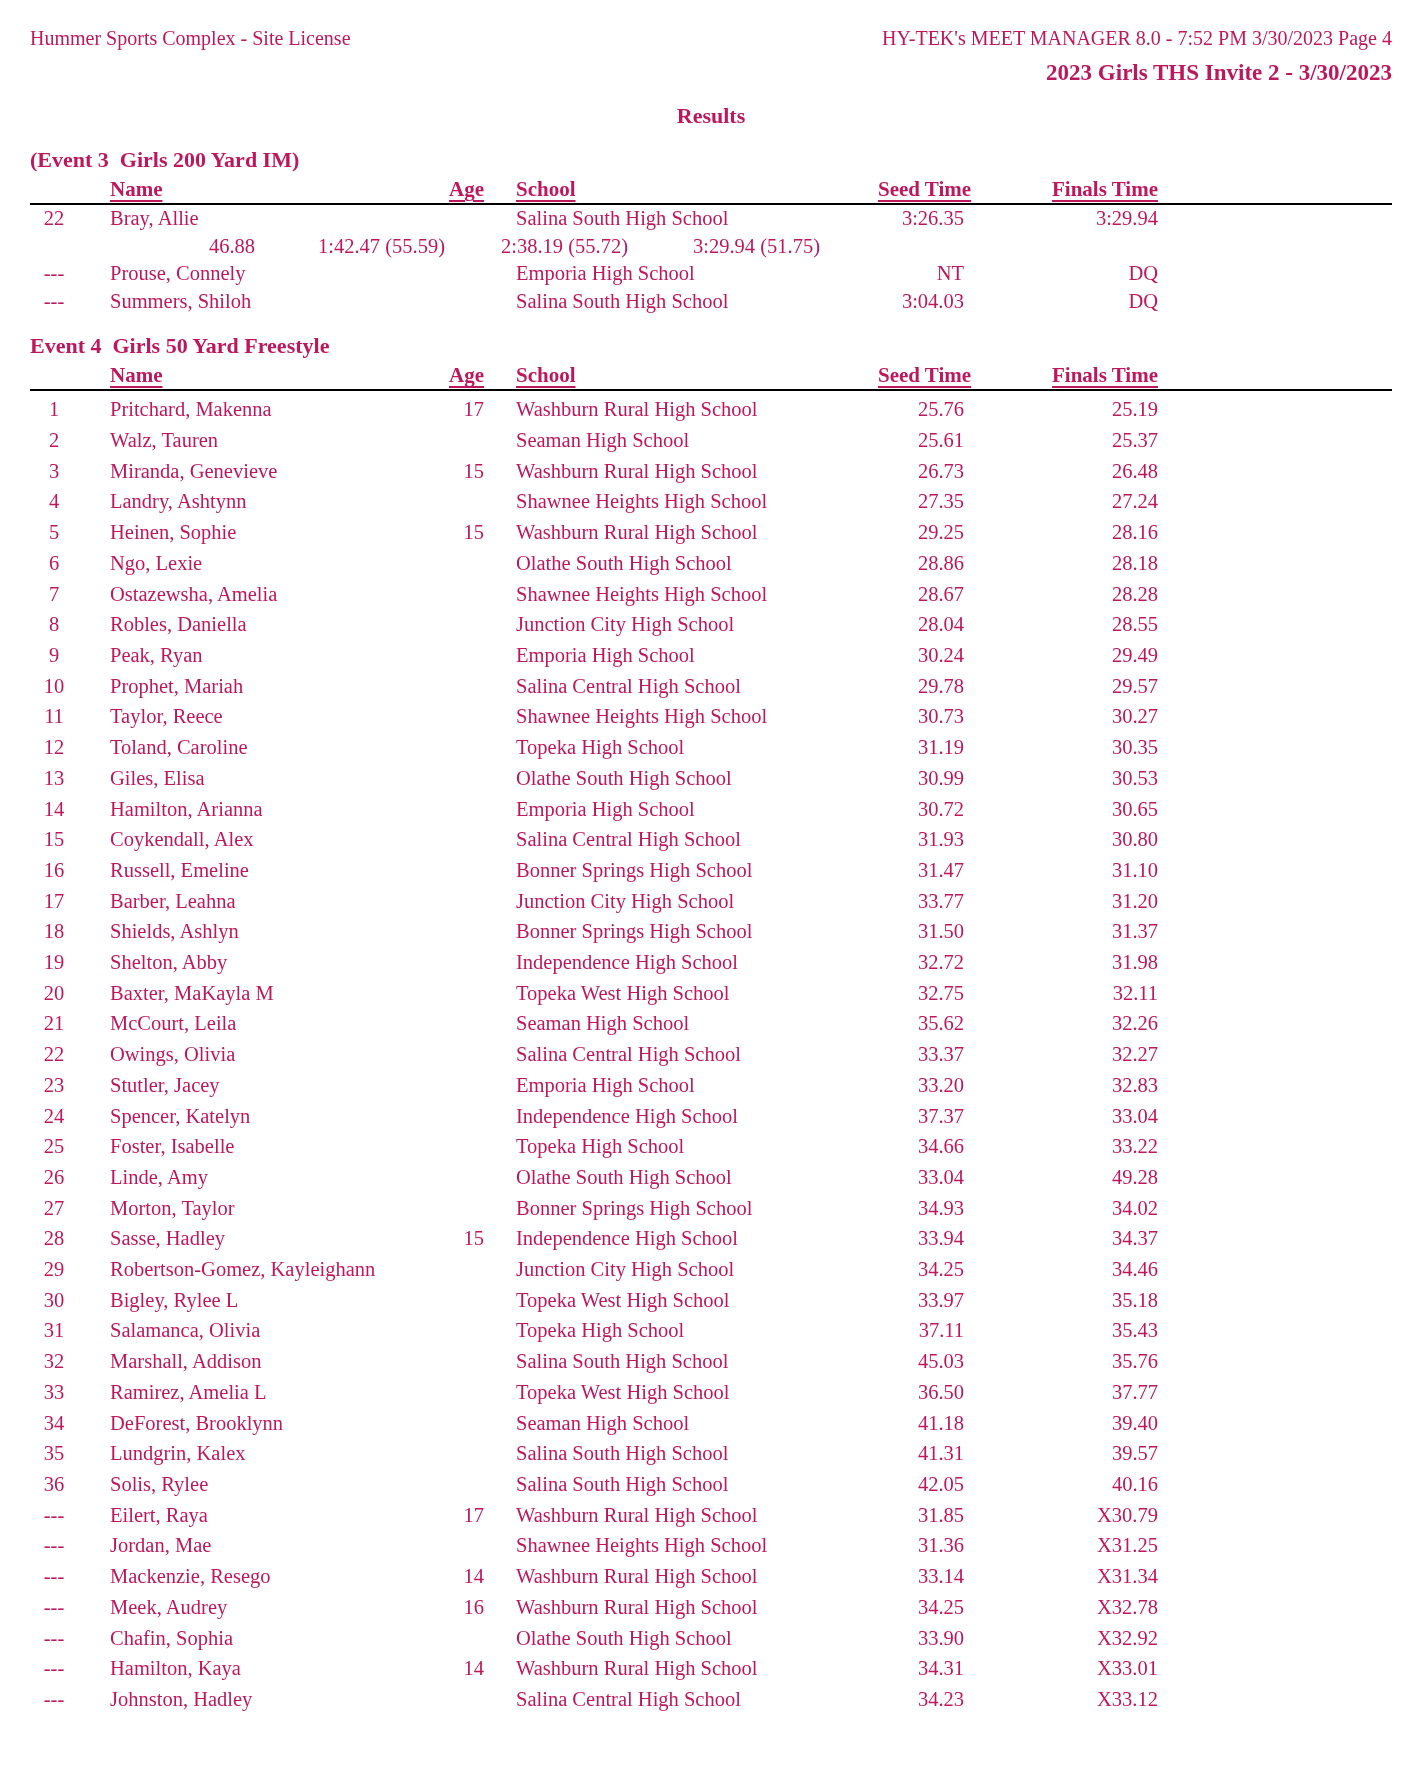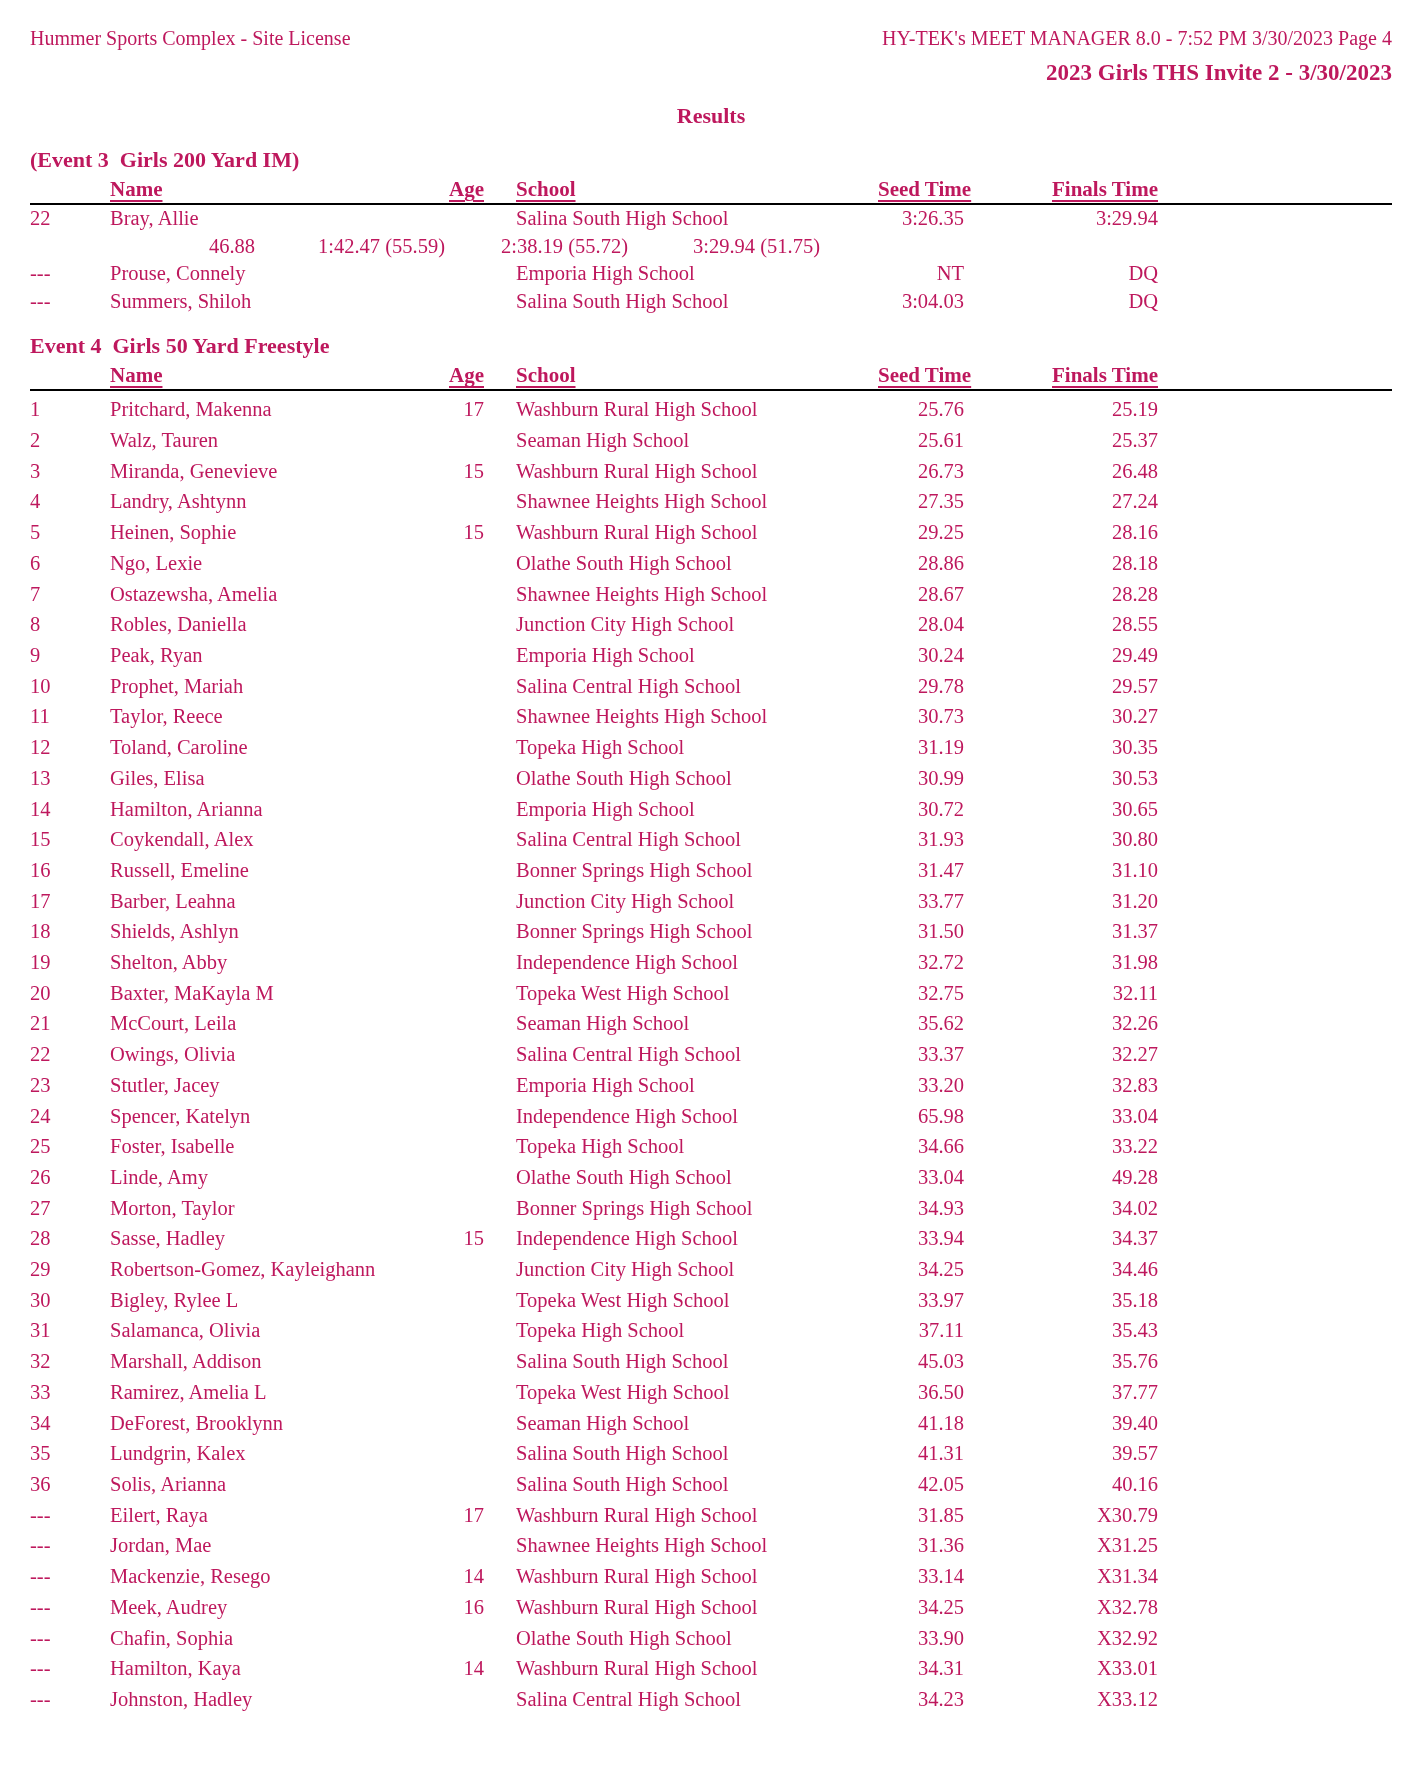--- a/index.html
+++ b/index.html
@@ -51,21 +51,21 @@
   }
   .header-row {
     border-bottom: 2px solid #000;
     font-weight: bold;
     font-size: 21px;
     line-height: 27px;
     margin-top: 3px;
   }
   .header-row .c { white-space: nowrap; }
   .ul { text-decoration: underline; text-decoration-thickness: 2px; text-underline-offset: 4px; }
-  .c.place  { text-align: left; }
+  .c.place  { text-align: center; }
   .c.name   { text-align: left; padding-left: 9px; white-space: nowrap; }
   .c.age    { text-align: right; }
   .c.school { text-align: left; padding-left: 9px; white-space: nowrap; }
   .c.seed   { text-align: right; white-space: nowrap; }
   .c.finals { text-align: right; white-space: nowrap; }
   .row { font-size: 20.5px; }
   .ev3 .row { line-height: 27.6px; }
   .ev4 .row { line-height: 30.7px; }
   .ev4 .rows { padding-top: 3px; }
   
@@ -380,21 +380,21 @@
     <span class="c seed">33.20</span>
     <span class="c finals">32.83</span>
     <span class="c rest"></span>
   </div>
 
   <div class="grid row">
     <span class="c place">24</span>
     <span class="c name">Spencer, Katelyn</span>
     <span class="c age"></span>
     <span class="c school">Independence High School</span>
-    <span class="c seed">65.98</span>
+    <span class="c seed">37.37</span>
     <span class="c finals">33.04</span>
     <span class="c rest"></span>
   </div>
 
   <div class="grid row">
     <span class="c place">25</span>
     <span class="c name">Foster, Isabelle</span>
     <span class="c age"></span>
     <span class="c school">Topeka High School</span>
     <span class="c seed">34.66</span>
@@ -497,21 +497,21 @@
     <span class="c name">Lundgrin, Kalex</span>
     <span class="c age"></span>
     <span class="c school">Salina South High School</span>
     <span class="c seed">41.31</span>
     <span class="c finals">39.57</span>
     <span class="c rest"></span>
   </div>
 
   <div class="grid row">
     <span class="c place">36</span>
-    <span class="c name">Solis, Arianna</span>
+    <span class="c name">Solis, Rylee</span>
     <span class="c age"></span>
     <span class="c school">Salina South High School</span>
     <span class="c seed">42.05</span>
     <span class="c finals">40.16</span>
     <span class="c rest"></span>
   </div>
 
   <div class="grid row">
     <span class="c place">---</span>
     <span class="c name">Eilert, Raya</span>

